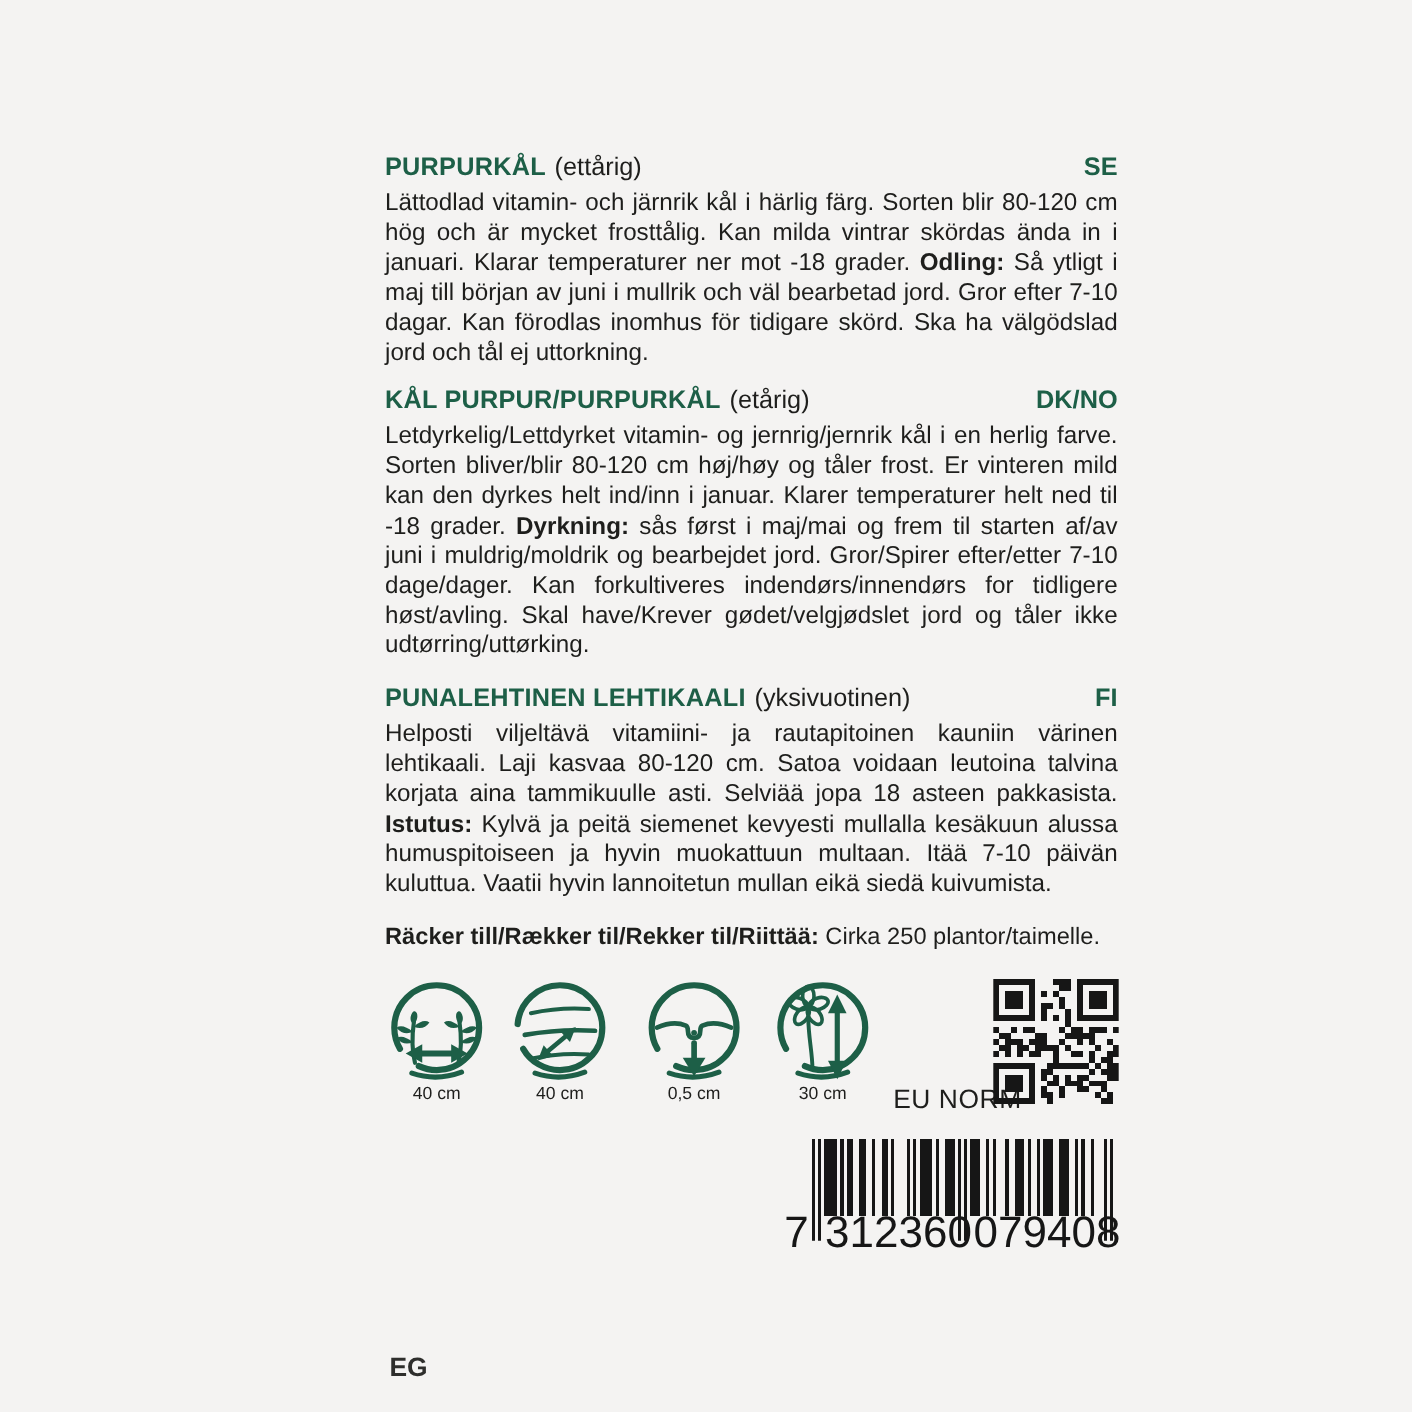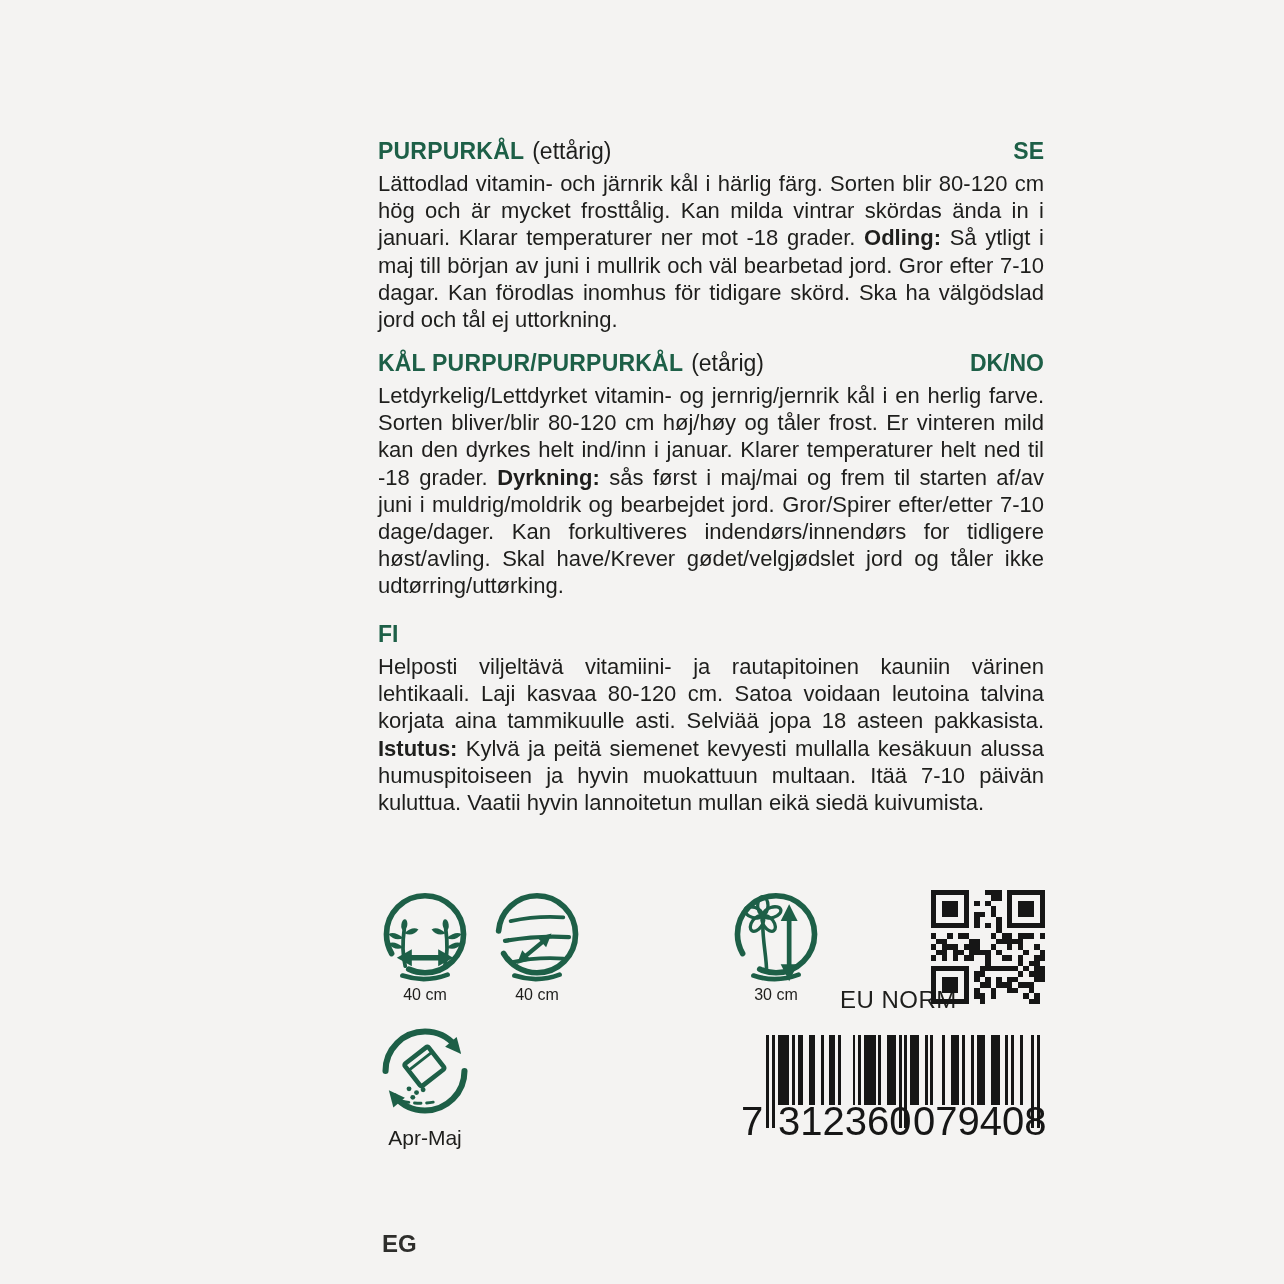--- a/index.html
+++ b/index.html
@@ -7,21 +7,21 @@
     --ink:#1e1e1c;
     --bg:#f4f3f2;
   }
   html,body{margin:0;padding:0;}
   body{
     width:1284px;height:1284px;
     background:var(--bg);
     font-family:"Liberation Sans","DejaVu Sans",sans-serif;
     color:var(--ink);
   }
-  .sheet{position:relative;width:1184px;height:1284px;overflow:hidden;background:var(--bg);margin-left:28px;}
+  .sheet{position:relative;width:1184px;height:1284px;overflow:hidden;background:var(--bg);}
 
   
   .sec{position:absolute;left:350px;width:666px;}
   #sec-se{top:138px}
   #sec-dkno{top:350px}
   #sec-fi{top:621px}
   .sec-head{display:flex;justify-content:space-between;align-items:baseline;font-size:23px;line-height:27px;}
   .h-left{white-space:nowrap;}
   .h-name{font-weight:bold;color:var(--green);letter-spacing:.2px;}
   .h-qual{color:var(--ink);font-weight:normal;margin-left:8px;}
@@ -77,25 +77,29 @@
       <span class="h-left">
         <span class="h-name">KÅL PURPUR/PURPURKÅL</span><span class="h-qual">(etårig)</span>
       </span>
       <span class="h-region">DK/NO</span>
     </div>
     <div class="sec-body"><span>Letdyrkelig/Lettdyrket vitamin- og jernrig/jernrik kål i en herlig farve. Sorten bliver/blir 80-120 cm høj/høy og tåler frost. Er vinteren mild kan den dyrkes helt ind/inn i januar. Klarer temperaturer helt ned til -18 grader. </span><span class="b">Dyrkning:</span><span> sås først i maj/mai og frem til starten af/av juni i muldrig/moldrik og bearbejdet jord. Gror/Spirer efter/etter 7-10 dage/dager. Kan forkultiveres indendørs/innendørs for tidligere høst/avling. Skal have/Krever gødet/velgjødslet jord og tåler ikke udtørring/uttørking.</span></div>
   </div>
 
   <div class="sec" id="sec-fi">
     <div class="sec-head">
+      <span class="h-left">
+        <span class="h-name">PUNALEHTINEN LEHTIKAALI</span><span class="h-qual">(yksivuotinen)</span>
+      </span>
       <span class="h-region">FI</span>
     </div>
     <div class="sec-body"><span>Helposti viljeltävä vitamiini- ja rautapitoinen kauniin värinen lehtikaali. Laji kasvaa 80-120 cm. Satoa voidaan leutoina talvina korjata aina tammikuulle asti. Selviää jopa 18 asteen pakkasista. </span><span class="b">Istutus:</span><span> Kylvä ja peitä siemenet kevyesti mullalla kesäkuun alussa humuspitoiseen ja hyvin muokattuun multaan. Itää 7-10 päivän kuluttua. Vaatii hyvin lannoitetun mullan eikä siedä kuivumista.</span></div>
   </div>
 
+  <div class="yield"><span class="b">Räcker till/Rækker til/Rekker til/Riittää:</span><span> Cirka 250 plantor/taimelle.</span></div>
 
   <div class="icon" id="icon-plant-spacing">
     <svg viewBox="0 0 100 100" width="94" height="94">
       <g stroke="#1d5f47" fill="none" stroke-linecap="round">
         <circle cx="50" cy="46" r="41" stroke-width="6" pathLength="360" stroke-dasharray="115 35 210"></circle>
         <path d="M26,90 Q50,98 74,89" stroke-width="5"></path>
         <path d="M29,80 C26,68 26,54 28,40" stroke-width="4"></path>
         <path d="M71,80 C74,68 74,54 72,40" stroke-width="4"></path>
         <line x1="35" y1="71" x2="65" y2="71" stroke-width="6"></line>
       </g>
@@ -126,20 +130,35 @@
         <line x1="38" y1="69" x2="56" y2="54" stroke-width="4.5"></line>
       </g>
       <g fill="#1d5f47" stroke="none">
         <polygon points="0,-10 7,4 -7,4" transform="translate(58,52) rotate(48)"></polygon>
         <polygon points="0,-10 7,4 -7,4" transform="translate(36,71) rotate(228)"></polygon>
       </g>
     </svg>
     <div class="icon-label">40 cm</div>
   </div>
 
+  <div class="icon" id="icon-sowing-depth">
+    <svg viewBox="0 0 100 100" width="94" height="94">
+      <g stroke="#1d5f47" fill="none" stroke-linecap="round">
+        <circle cx="50" cy="46" r="41" stroke-width="6" pathLength="360" stroke-dasharray="115 35 210"></circle>
+        <path d="M26,90 Q50,98 74,89" stroke-width="5"></path>
+        <path d="M14,46 Q30,39 42,44 Q44,45 44,49 Q44,56 50,56 Q56,56 56,49 Q56,45 58,44 Q70,39 86,46" stroke-width="4.5"></path>
+        <line x1="50" y1="61" x2="50" y2="76" stroke-width="5.5"></line>
+      </g>
+      <g fill="#1d5f47" stroke="none">
+        <circle cx="50" cy="51" r="2.8"></circle>
+        <polygon points="0,12 -11,-6 11,-6" transform="translate(50,81)"></polygon>
+      </g>
+    </svg>
+    <div class="icon-label">0,5 cm</div>
+  </div>
 
   <div class="icon" id="icon-plant-height">
     <svg viewBox="0 0 100 100" width="94" height="94">
       <g stroke="#1d5f47" fill="none" stroke-linecap="round">
         <circle cx="50" cy="46" r="41" stroke-width="6" pathLength="360" stroke-dasharray="115 35 210"></circle>
         <path d="M26,90 Q50,98 74,89" stroke-width="5"></path>
         <ellipse cx="36" cy="15.5" rx="5.5" ry="9.5" stroke-width="3.5"></ellipse>
         <ellipse cx="36" cy="15.5" rx="5.5" ry="9.5" stroke-width="3.5" transform="rotate(72 36 26)"></ellipse>
         <ellipse cx="36" cy="15.5" rx="5.5" ry="9.5" stroke-width="3.5" transform="rotate(144 36 26)"></ellipse>
         <ellipse cx="36" cy="15.5" rx="5.5" ry="9.5" stroke-width="3.5" transform="rotate(216 36 26)"></ellipse>
@@ -371,41 +390,20 @@
         <rect x="2" y="20" width="1" height="1" fill="#161616"></rect>
         <rect x="3" y="20" width="1" height="1" fill="#161616"></rect>
         <rect x="4" y="20" width="1" height="1" fill="#161616"></rect>
         <rect x="5" y="20" width="1" height="1" fill="#161616"></rect>
         <rect x="6" y="20" width="1" height="1" fill="#161616"></rect>
         <rect x="9" y="20" width="1" height="1" fill="#161616"></rect>
         <rect x="18" y="20" width="1" height="1" fill="#161616"></rect>
         <rect x="19" y="20" width="1" height="1" fill="#161616"></rect>
       </svg></div>
 
-  <div class="icon" id="icon-sowing-period">
-    <svg viewBox="0 0 100 100" width="94" height="94">
-      <g stroke="#1d5f47" fill="none" stroke-linecap="round">
-        <circle cx="50" cy="50" r="42" stroke-width="6.5" pathLength="360" stroke-dasharray="140 40 140 40"></circle>
-        <g transform="rotate(-38 50 46)">
-          <rect x="34" y="30" width="32" height="30" rx="2" fill="#f4f3f2" stroke-width="5"></rect>
-          <line x1="36" y1="38" x2="64" y2="38" stroke-width="3"></line>
-        </g>
-        <path d="M26,82 Q42,86 60,83" stroke-width="3" stroke-dasharray="7 6"></path>
-      </g>
-      <g fill="#1d5f47" stroke="none">
-        <polygon points="0,-11 8,6 -8,6" transform="translate(18.6,79) rotate(-40)"></polygon>
-        <polygon points="0,-11 8,6 -8,6" transform="translate(81.4,23.6) rotate(140)"></polygon>
-        <circle cx="33" cy="69" r="2.6"></circle>
-        <circle cx="41" cy="73" r="2.6"></circle>
-        <circle cx="48" cy="70" r="2.6"></circle>
-        <circle cx="37" cy="78" r="2.6"></circle>
-      </g>
-    </svg>
-    <div class="icon-label">Apr-Maj</div>
-  </div>
 
 
   <div class="barcode">
     <div class="barcode-bars"><svg width="100%" height="100%" viewBox="0 0 95 93" preserveAspectRatio="none" shape-rendering="crispEdges">
           <rect x="0" y="0" width="1" height="93" fill="#161616"></rect>
           <rect x="2" y="0" width="1" height="93" fill="#161616"></rect>
           <rect x="4" y="0" width="1" height="70" fill="#161616"></rect>
           <rect x="5" y="0" width="1" height="70" fill="#161616"></rect>
           <rect x="6" y="0" width="1" height="70" fill="#161616"></rect>
           <rect x="7" y="0" width="1" height="70" fill="#161616"></rect>

